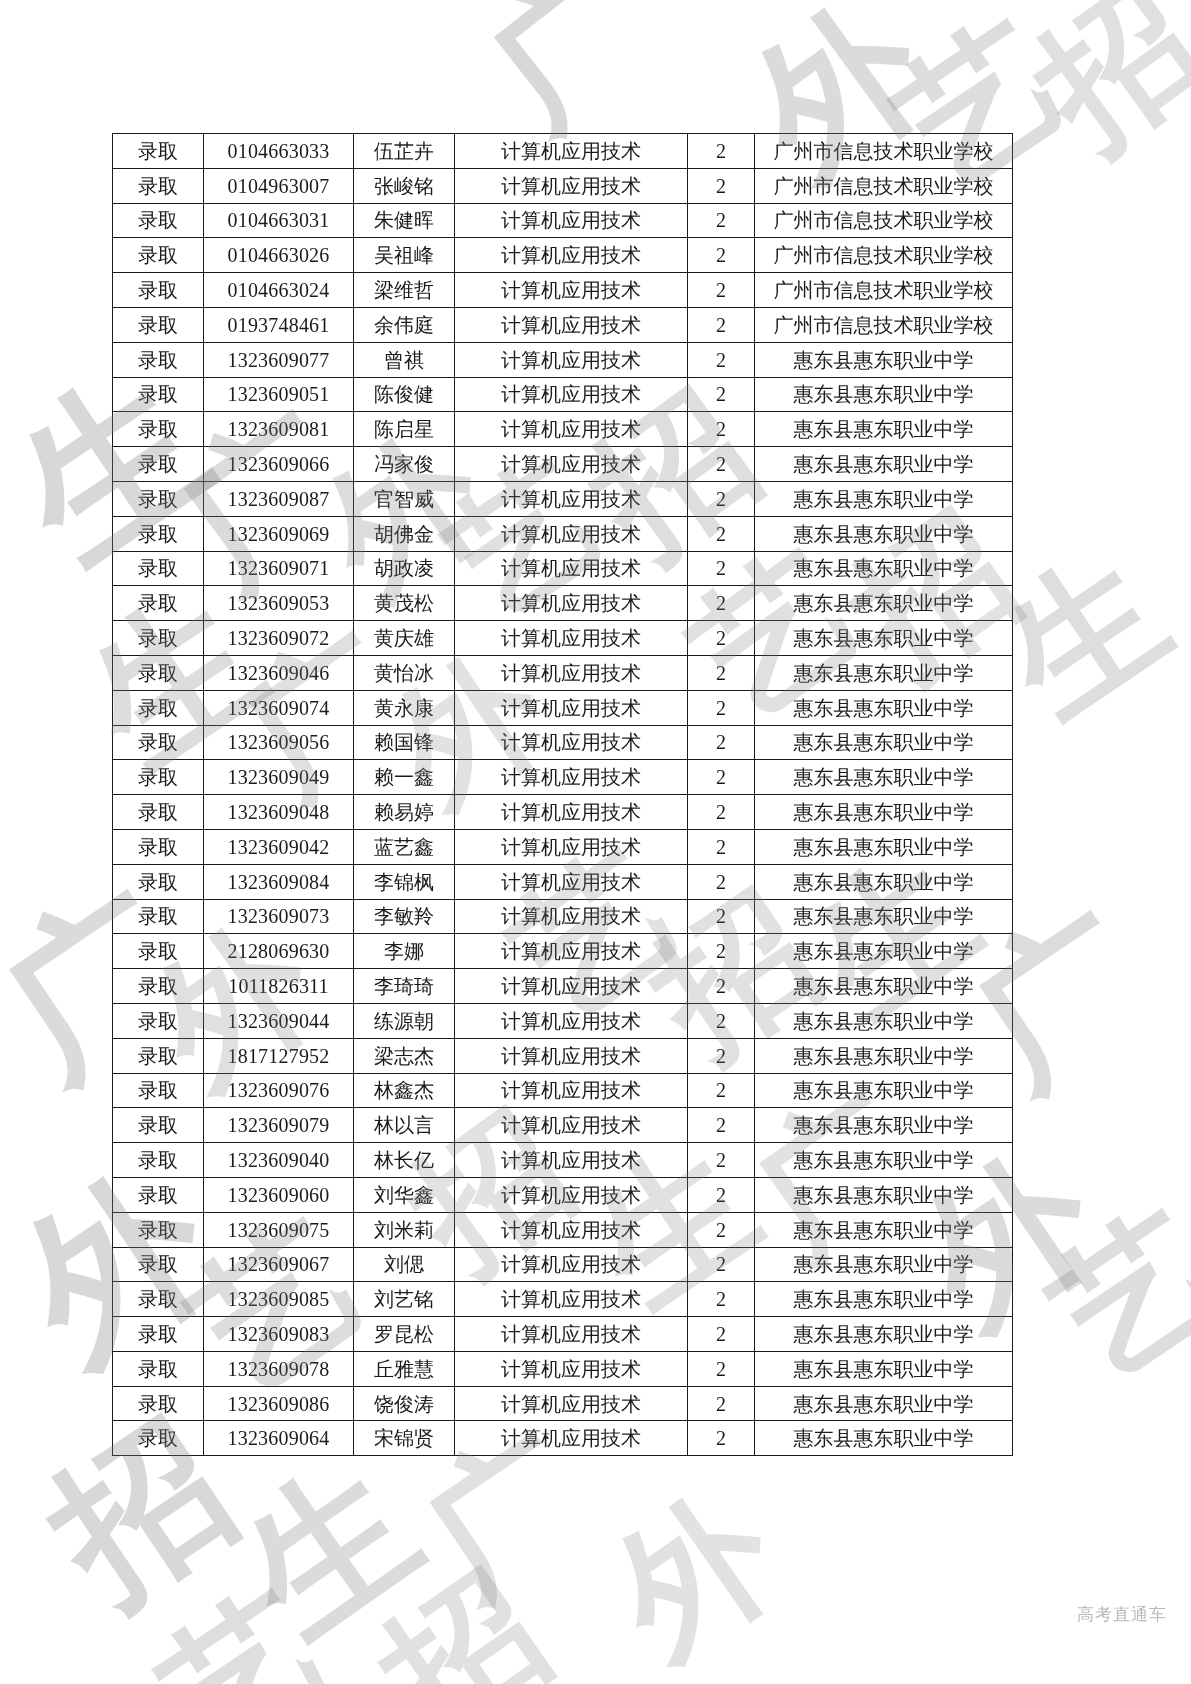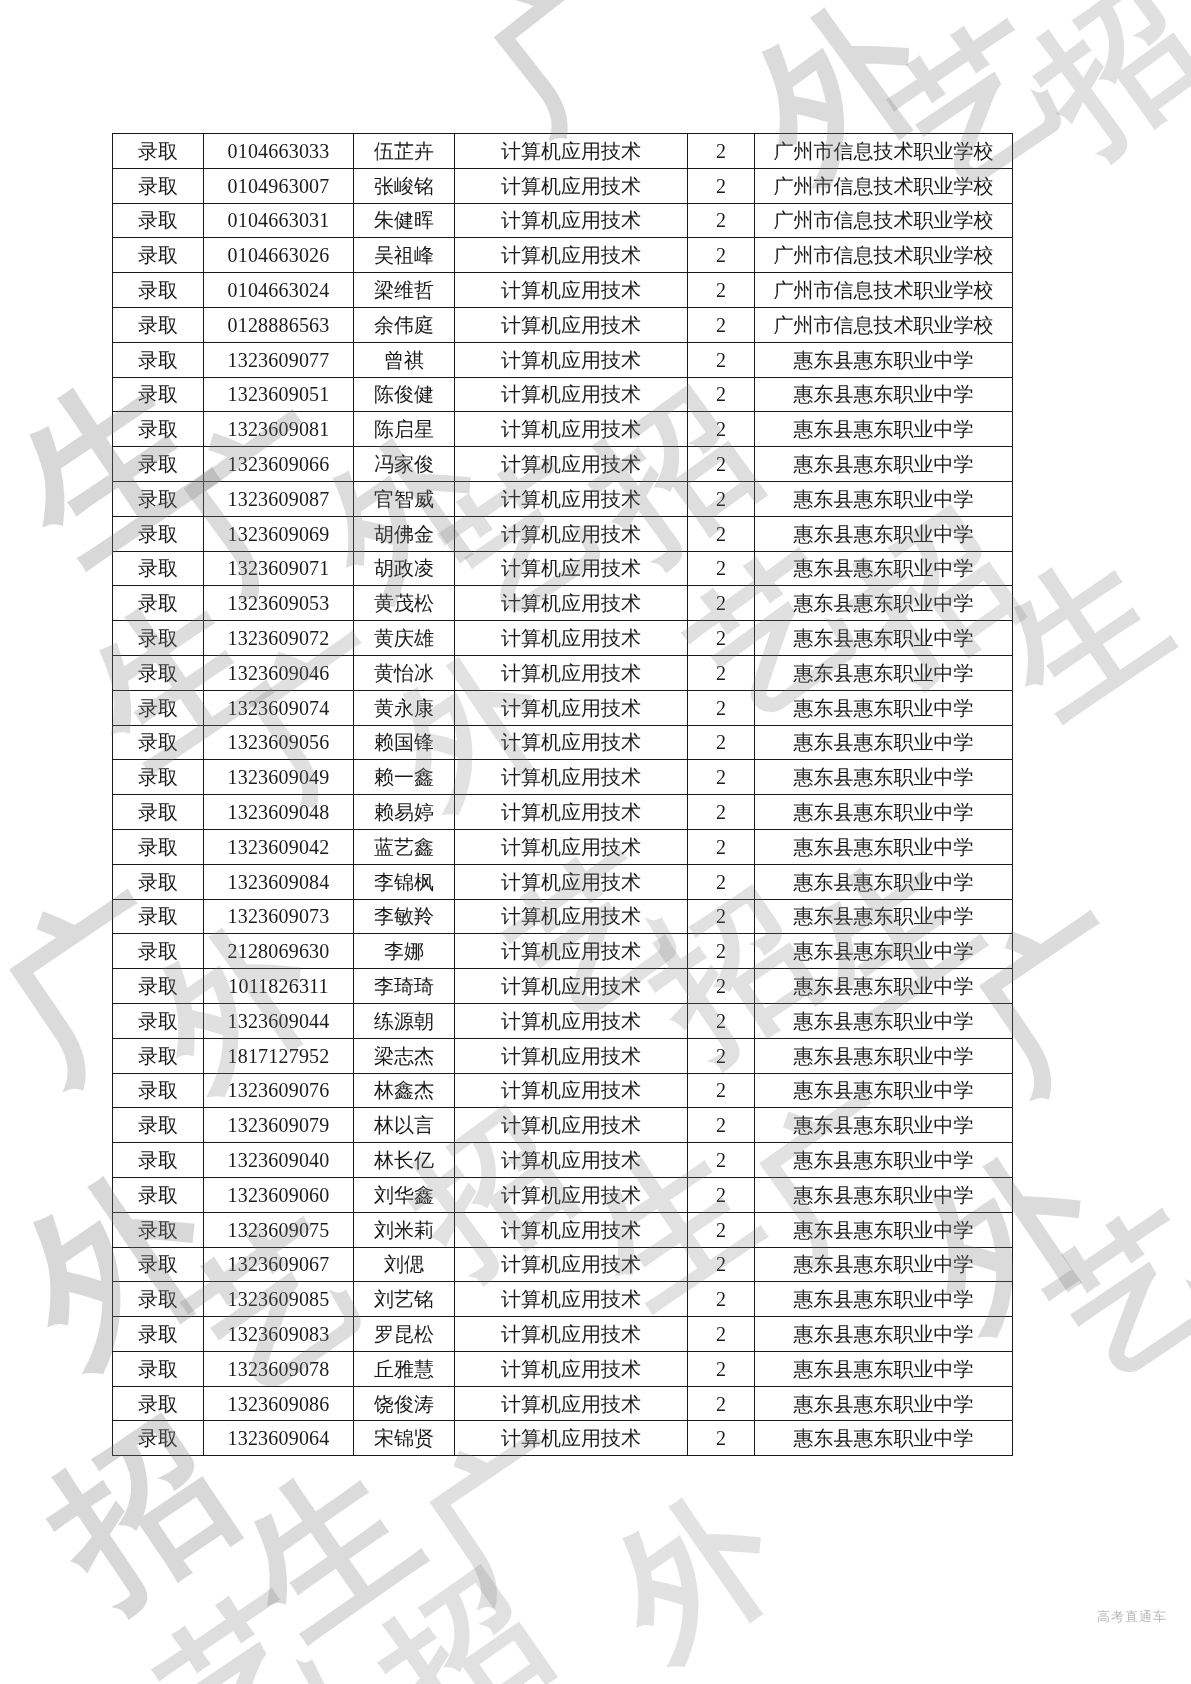--- a/index.html
+++ b/index.html
@@ -66,21 +66,21 @@
   .c-name   { width: 96px; }
   .c-major  { width: 228px; margin-top: 8px; }
   .c-num    { width: 62px; }
   .c-school { width: 253px; }
 
   
   #footer-brand {
     position: absolute;
     right: 24px;
     bottom: 58px;
-    font-size: 13px;
+    font-size: 17px;
     color: #b9b9b9;
     font-family: "Liberation Sans", "DejaVu Sans", sans-serif;
     letter-spacing: 1px;
     z-index: 5;
   }
 </style>
 </head>
 <body>
 
 <div id="page">
@@ -121,21 +121,21 @@
         <tr>
           <td class="c-status">录取</td>
           <td class="c-id">0104663024</td>
           <td class="c-name">梁维哲</td>
           <td class="c-major">计算机应用技术</td>
           <td class="c-num">2</td>
           <td class="c-school">广州市信息技术职业学校</td>
         </tr>
         <tr>
           <td class="c-status">录取</td>
-          <td class="c-id">0128886563</td>
+          <td class="c-id">0193748461</td>
           <td class="c-name">余伟庭</td>
           <td class="c-major">计算机应用技术</td>
           <td class="c-num">2</td>
           <td class="c-school">广州市信息技术职业学校</td>
         </tr>
         <tr>
           <td class="c-status">录取</td>
           <td class="c-id">1323609077</td>
           <td class="c-name">曾祺</td>
           <td class="c-major">计算机应用技术</td>

